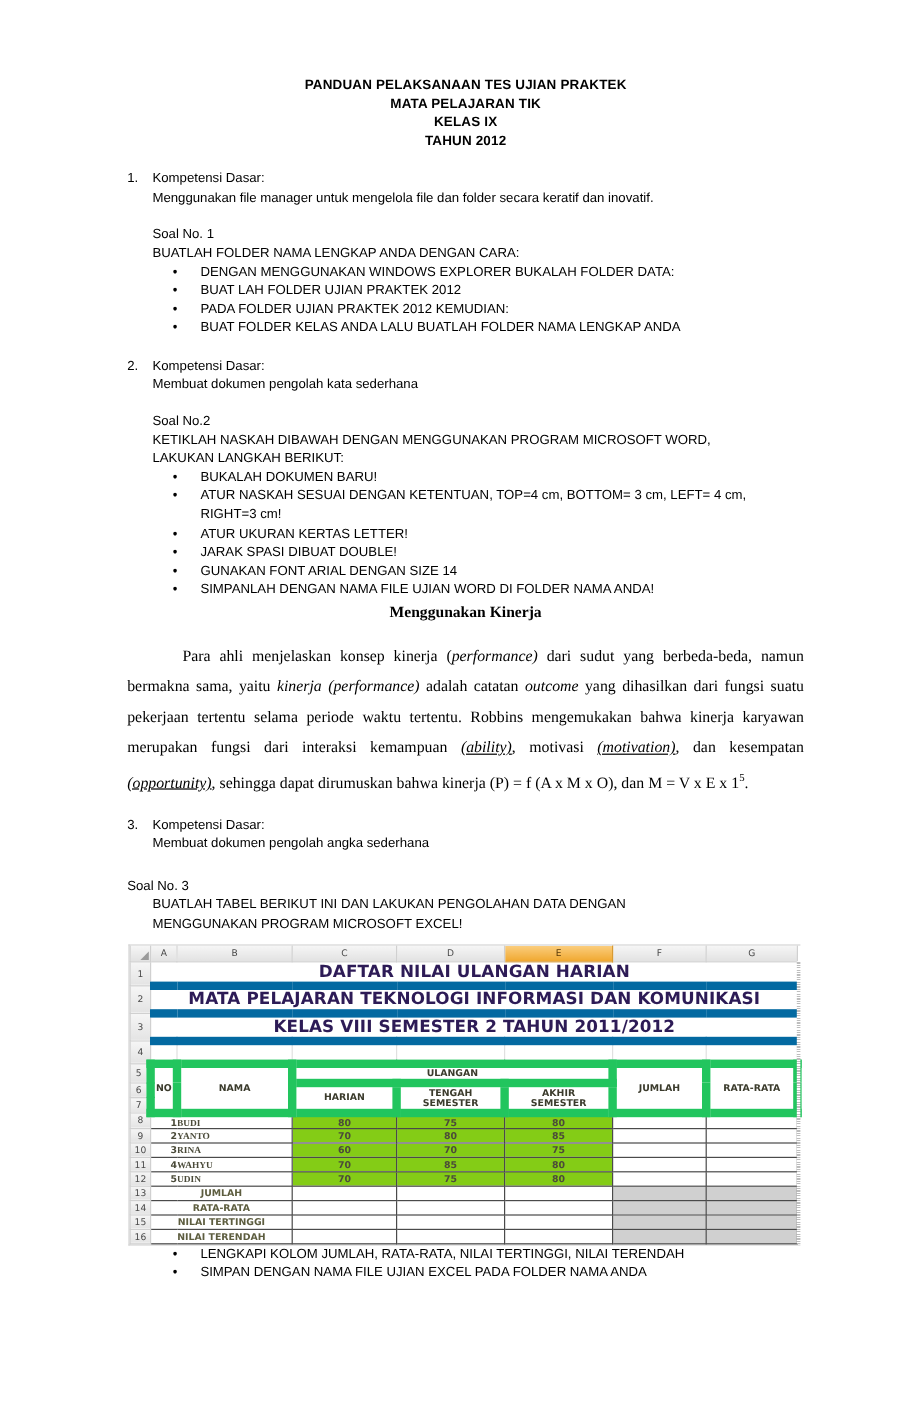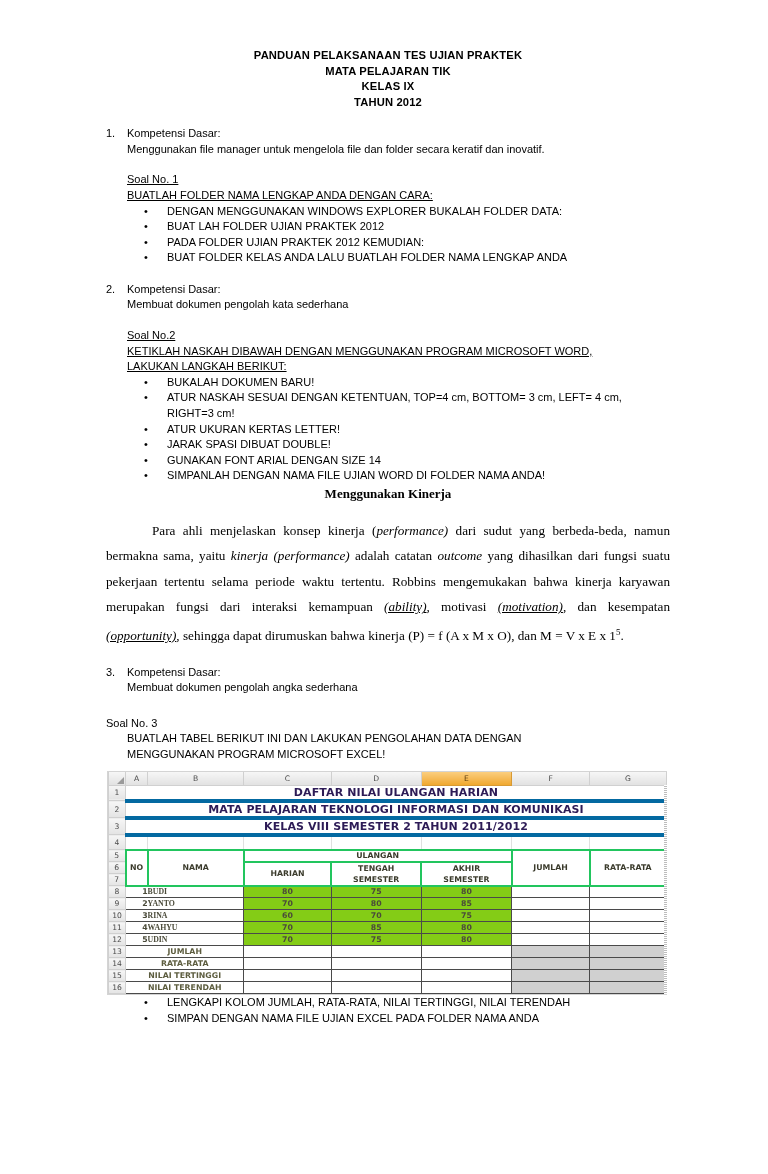--- a/index.html
+++ b/index.html
@@ -13,21 +13,21 @@
     font-family: "Liberation Sans", sans-serif;
     color: #000000;
     overflow: hidden;
   }
   .page {
     position: relative;
     width: 768px;
     height: 1174px;
     background: #fff;
     box-sizing: border-box;
-    padding: 48px 98px 0 106px;
+    padding: 64px 98px 0 106px;
   }
 
   
   .doc-title {
     text-align: center;
     font-weight: bold;
     font-size: 11.2px;
     line-height: 15.6px;
     letter-spacing: 0.15px;
   }
@@ -49,21 +49,20 @@
     font-size: 11px;
   }
   .num-body { flex: 1 1 auto; }
   .sub-indent { margin-left: 21px; }
 
   .soal-block {
     margin-left: 21px;
     margin-top: 15px;
     font-size: 11px;
     line-height: 15.6px;
-    text-decoration: underline;
   }
   .soal-line { white-space: pre-wrap; }
 
   
   ul.bullets {
     list-style: none;
     margin: 0;
     padding: 0;
     margin-left: 21px;
   }
@@ -165,29 +164,29 @@
   }
   .cell {
     border-right: 1px solid #e0e0e0;
     border-bottom: 1px solid #e0e0e0;
     height: 12px;
     background: #fff;
   }
   .titlecell {
     text-align: center;
     font-weight: bold;
-    font-size: 11px;
+    font-size: 14px;
     color: #2d1b56;
     letter-spacing: 0.1px;
     background: #fff;
-    border-bottom: 4px solid #0369a1;
+    border-bottom: 7px solid #0369a1;
   }
   
   .bx {
-    border: 2px solid #22c55e;
+    border: 7px solid #22c55e;
     text-align: center;
     font-weight: bold;
     color: #3b3b2c;
     background: #fff;
     font-size: 7.8px;
   }
   .data-num {
     border: 1px solid #4a4a4a;
     text-align: center;
     color: #4b4b3a;

